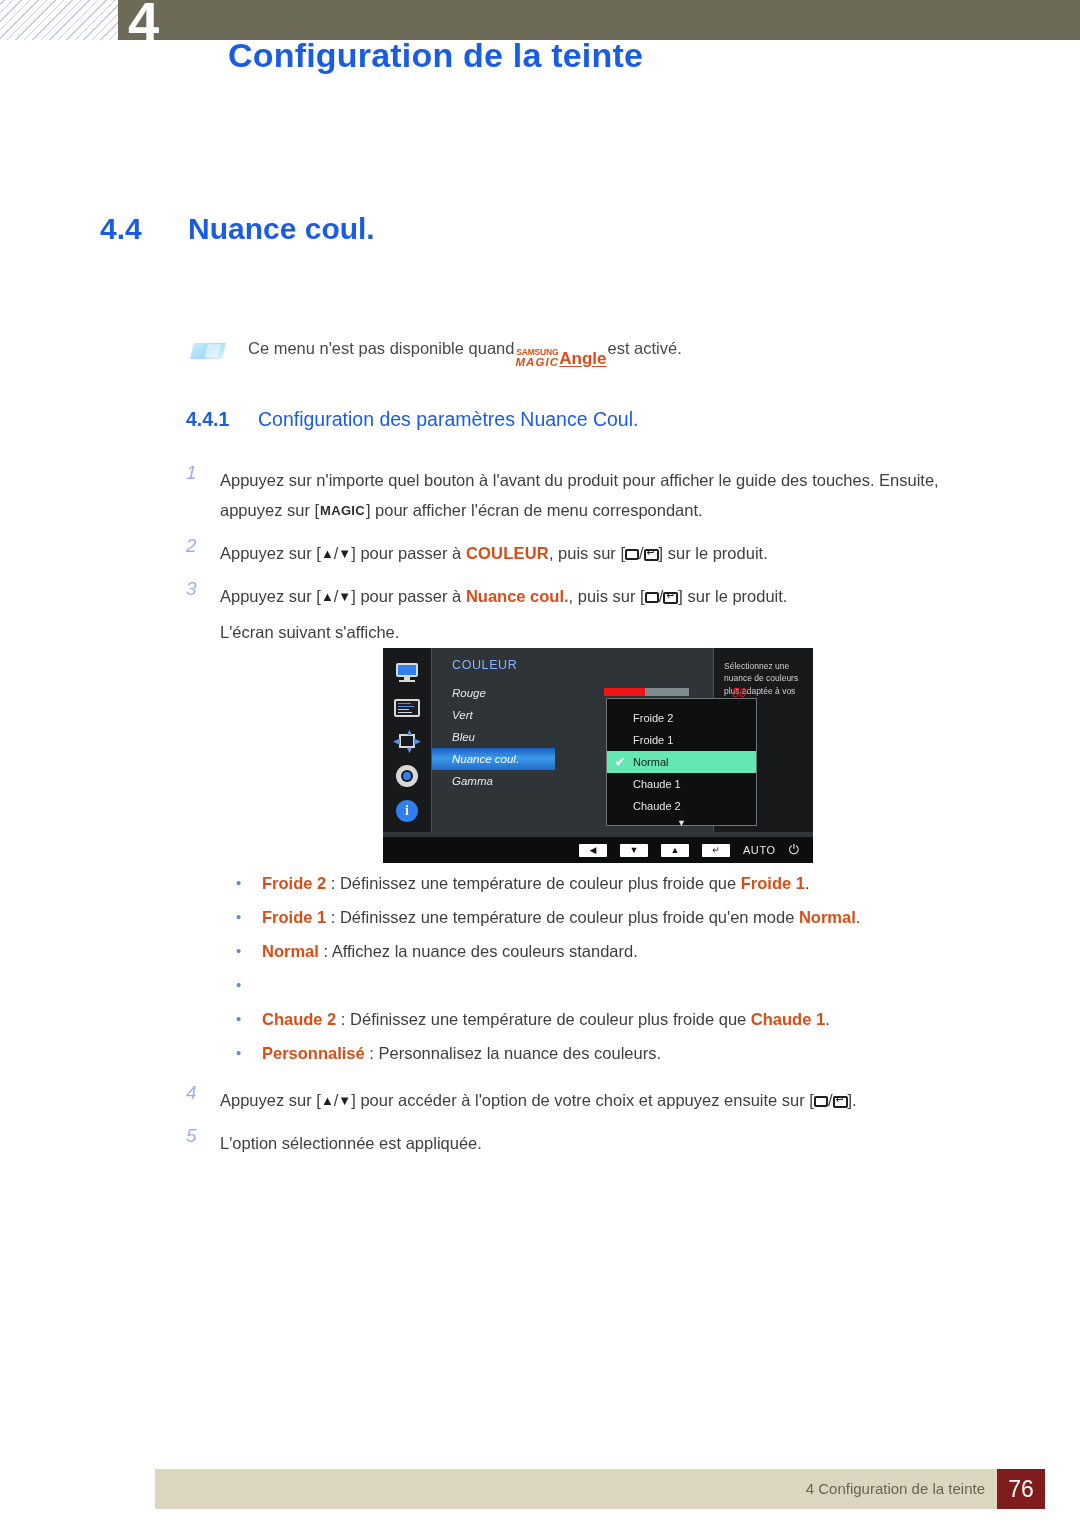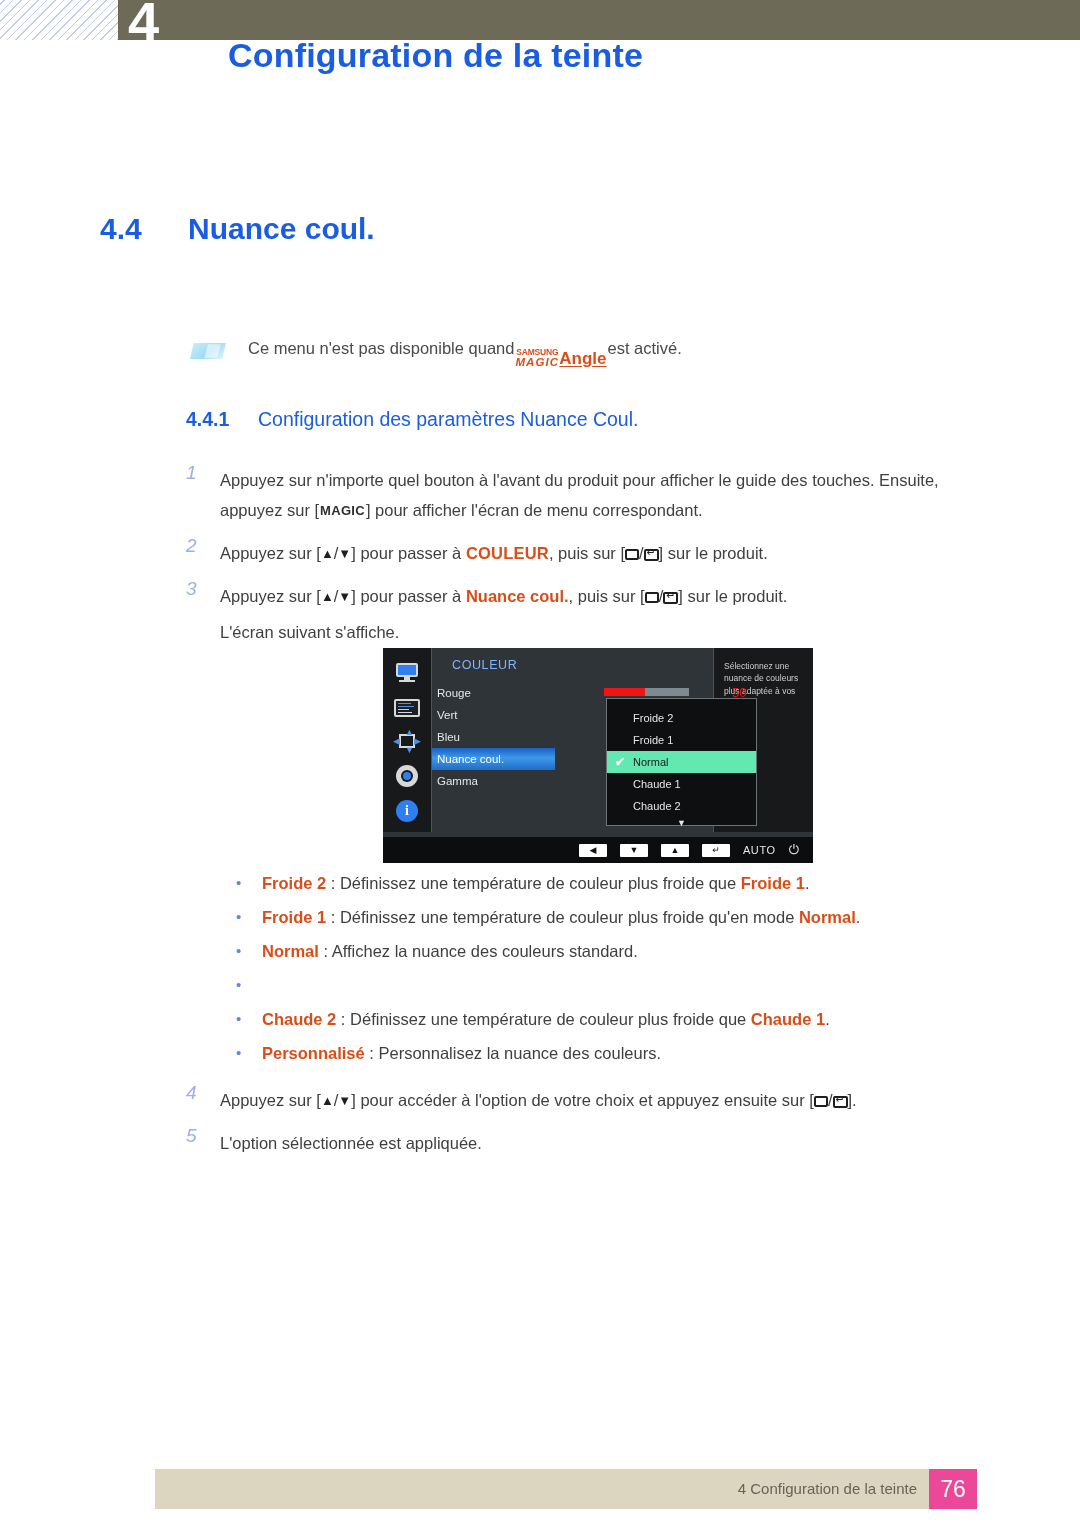--- a/index.html
+++ b/index.html
@@ -364,24 +364,25 @@
   .osd-title {
     position: absolute; left: 20px; top: 10px;
     color: #7fb6ff;
     font-size: 12.5px;
     letter-spacing: .6px;
   }
   .osd-list { position: absolute; left: 0; top: 34px; width: 100%; }
   .osd-item {
     height: 22px;
     line-height: 22px;
-    padding-left: 5px;
+    padding-left: 20px;
     color: #e6e6e6;
     font-size: 11.5px;
     position: relative;
+    font-style: italic;
   }
   .osd-item.sel {
     background: linear-gradient(180deg, #1a5fc4 0%, #3d9ae8 45%, #1f6cc9 100%);
     color: #ffffff;
     width: 123px;
   }
   .osd-slider {
     position: absolute;
     left: 172px; top: 6px;
     width: 85px; height: 8px;
@@ -484,35 +485,35 @@
   .bullet-text {
     color: #3f3f3f;
     font-size: 16.5px;
     line-height: 22px;
   }
 
   
   .footer-band {
     position: absolute;
     left: 155px; bottom: 18px;
-    width: 822px; height: 40px;
+    width: 890px; height: 40px;
     background: #dcd5c0;
   }
   .footer-text {
     position: absolute;
     right: 60px; top: 11px;
     color: #6b6257;
     font-size: 15px;
     white-space: nowrap;
   }
   .footer-page {
     position: absolute;
     right: 0px; top: 0;
     width: 48px; height: 40px;
-    background: #ec4899;
+    background: #7f1d1d;
     color: #ffffff;
     font-size: 23px;
     display: flex; align-items: center; justify-content: center;
   }
 </style>
 </head>
 <body>
 
 <div id="page">
 

